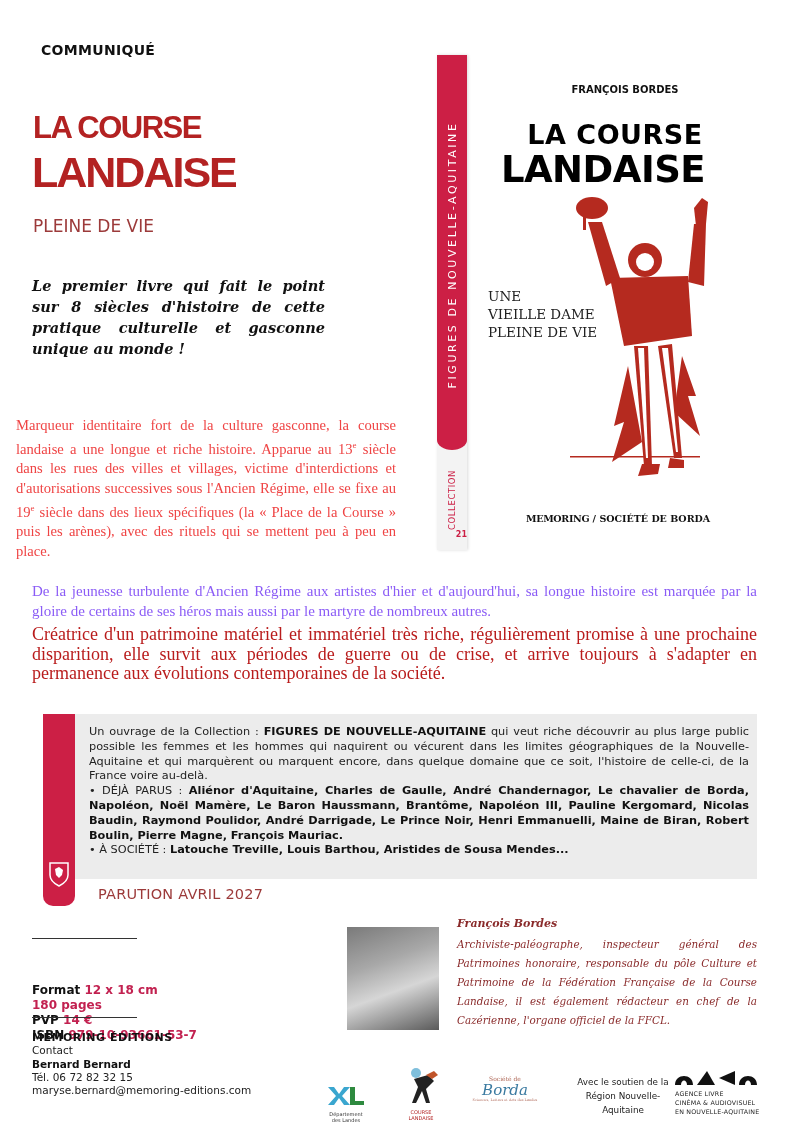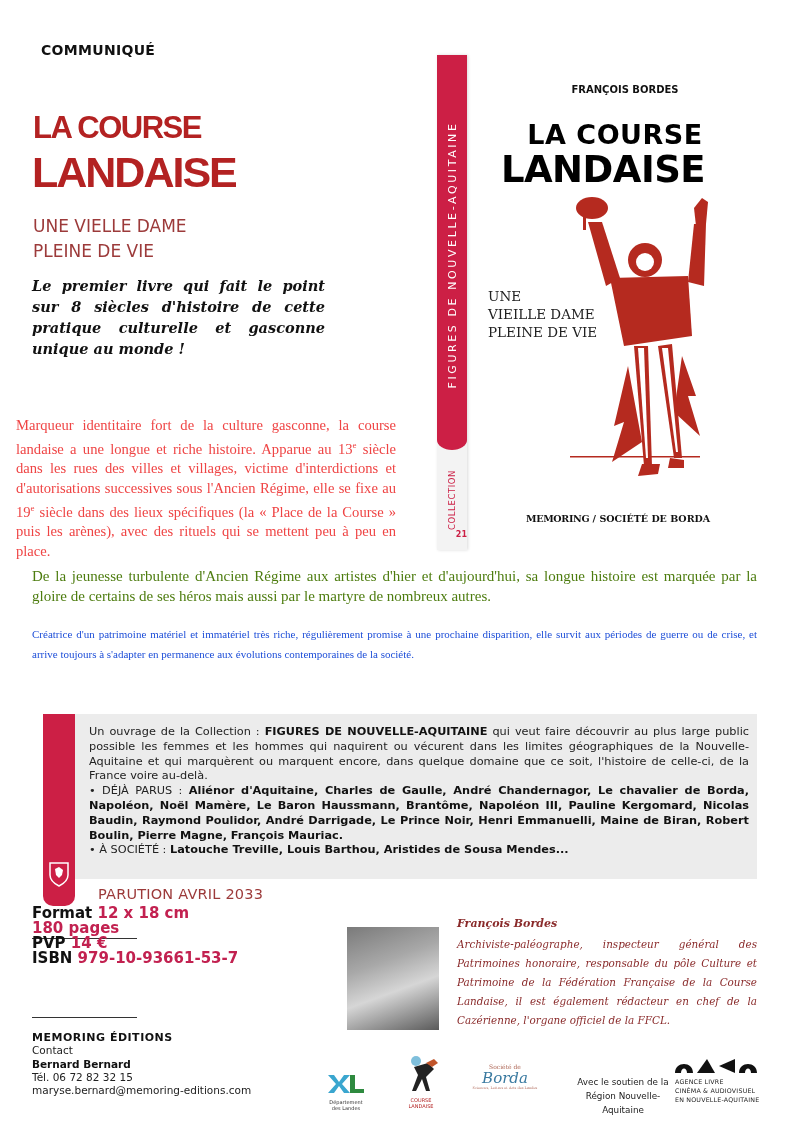--- a/index.html
+++ b/index.html
@@ -11,22 +11,22 @@
   
   .communique { left: 41px; top: 42px; font-family: "DejaVu Sans", sans-serif; font-weight: bold; font-size: 14px; letter-spacing: 0.3px; color: #111; }
 
   .title1 { left: 33px; top: 110px; font-family: "Liberation Sans", sans-serif; font-weight: bold; font-size: 31px; letter-spacing: -1.5px; color: #b32222; }
   .title2 { left: 32px; top: 148px; font-family: "Liberation Sans", sans-serif; font-weight: bold; font-size: 43px; letter-spacing: -2px; color: #b32222; }
   .subtitle { left: 33px; top: 214px; font-family: "DejaVu Sans", sans-serif; font-size: 17px; line-height: 25px; color: #9c3a3a; }
   .lead { left: 32px; top: 275px; width: 293px; font-family: "DejaVu Serif", serif; font-style: italic; font-weight: bold; font-size: 14.5px; line-height: 21px; text-align: justify; color: #111; }
 
   .para1 { left: 16px; top: 416px; width: 380px; font-family: "Liberation Serif", serif; font-size: 14.6px; line-height: 19.7px; text-align: justify; color: #ef4444; }
   .para1 sup { font-size: 9px; }
-  .para2 { left: 32px; top: 567px; width: 725px; font-family: "Liberation Serif", serif; font-size: 15px; line-height: 19.5px; text-align: justify; color: #4d7c0f; }
-  .para3 { left: 32px; top: 625px; width: 725px; font-family: "Liberation Serif", serif; font-size: 11px; line-height: 19.5px; text-align: justify; color: #1d4ed8; }
+  .para2 { left: 32px; top: 582px; width: 725px; font-family: "Liberation Serif", serif; font-size: 15px; line-height: 19.5px; text-align: justify; color: #8b5cf6; }
+  .para3 { left: 32px; top: 625px; width: 725px; font-family: "Liberation Serif", serif; font-size: 18px; line-height: 19.5px; text-align: justify; color: #b91c1c; }
 
   
   .cover { left: 430px; top: 53px; width: 300px; height: 497px; background: #fff; }
   .spine { position: absolute; left: 7px; top: 2px; width: 30px; height: 495px; background: #f3f3f3; box-shadow: 1px 0 3px rgba(0,0,0,0.15); }
   .spine-red { position: absolute; left: 0; top: 0; width: 30px; height: 395px; background: #cc1f45; border-radius: 0 0 15px 15px / 0 0 10px 10px; }
   .spine-text { position: absolute; left: 15px; top: 200px; transform: translate(-50%, -50%) rotate(-90deg); white-space: nowrap; color: #fff; font-family: "DejaVu Sans", sans-serif; font-size: 11px; letter-spacing: 2.6px; }
   .spine-coll { position: absolute; left: 15px; top: 445px; transform: translate(-50%, -50%) rotate(-90deg); white-space: nowrap; color: #cc1f45; font-family: "DejaVu Sans", sans-serif; font-size: 8.5px; letter-spacing: 0.6px; }
   .spine-num { position: absolute; left: 0; width: 30px; top: 475px; text-align: right; color: #cc1f45; font-family: "DejaVu Sans", sans-serif; font-weight: bold; font-size: 8px; }
 
   .cover-author { position: absolute; left: 100px; top: 31px; width: 190px; text-align: center; font-family: "DejaVu Sans", sans-serif; font-weight: bold; font-size: 10px; color: #111; }
@@ -40,47 +40,46 @@
   
   .ribbon { left: 43px; top: 714px; width: 32px; height: 192px; background: #cc1f45; border-radius: 0 0 10px 10px; }
   .ribbon-badge { position: absolute; left: 5px; top: 147px; width: 22px; height: 26px; }
   .graybox { left: 75px; top: 714px; width: 682px; height: 165px; background: #ececec; }
   .graytext { position: absolute; left: 14px; top: 11px; width: 660px; font-family: "DejaVu Sans", sans-serif; font-size: 11.3px; line-height: 14.8px; text-align: justify; color: #222; }
   .graytext b { font-weight: bold; color: #111; }
   .parution { left: 98px; top: 886px; font-family: "DejaVu Sans", sans-serif; font-size: 14.5px; color: #9c3a3a; letter-spacing: 0.2px; }
 
   
   .rule { position: absolute; left: 32px; width: 105px; height: 1px; background: #333; }
-  .specs { left: 32px; top: 906px; font-family: "DejaVu Sans", sans-serif; font-weight: bold; font-size: 15px; line-height: 15px; color: #111; }
+  .specs { left: 32px; top: 983px; font-family: "DejaVu Sans", sans-serif; font-weight: bold; font-size: 12px; line-height: 15px; color: #111; }
   .specs .v { color: #c22150; }
   .publisher { left: 32px; top: 1031px; font-family: "DejaVu Sans", sans-serif; font-size: 10.5px; line-height: 13px; color: #222; }
   .publisher .pname { font-weight: bold; font-size: 11px; letter-spacing: 0.5px; color: #111; }
   .publisher .cname { font-weight: bold; color: #111; margin-top: 1px; }
   .publisher div { white-space: nowrap; }
 
   
   .photo { left: 347px; top: 927px; width: 92px; height: 103px; background: linear-gradient(160deg, #7a7a7a 0%, #a8a8a8 35%, #d6d6d6 60%, #5a5a5a 100%); }
   .bio-name { left: 457px; top: 917px; font-family: "DejaVu Serif", serif; font-style: italic; font-weight: bold; font-size: 11px; color: #8a2b2b; }
   .bio { left: 457px; top: 935px; width: 300px; font-family: "DejaVu Serif", serif; font-style: italic; font-size: 10.4px; line-height: 19px; text-align: justify; color: #8a2b2b; }
 
   
   .partners { left: 320px; top: 1055px; width: 470px; height: 60px; }
-  .logo { position: absolute; }
+  .logo { position: absolute; margin-top: 12px; }
   .logo-text { font-family: "DejaVu Sans", sans-serif; font-size: 5px; color: #333; text-align: center; line-height: 6px; }
   .soutien { position: absolute; left: 248px; top: 20px; width: 110px; text-align: center; font-family: "DejaVu Sans", sans-serif; font-size: 8.8px; line-height: 14px; color: #222; }
   .alca-text { font-family: "DejaVu Sans", sans-serif; font-size: 6.3px; line-height: 9px; color: #222; letter-spacing: 0.2px; }
 </style>
 </head>
 <body>
 
 <div class="abs communique">COMMUNIQUÉ</div>
 <div class="abs title1">LA COURSE</div>
 <div class="abs title2">LANDAISE</div>
 <div class="abs subtitle">
-  <div>UNE VIELLE DAME</div>
   <div>PLEINE DE VIE</div>
 </div>
 <div class="abs lead">Le premier livre qui fait le point sur 8 siècles d'histoire de cette pratique culturelle et gasconne unique au monde !</div>
 
 <div class="abs para1"><span>Marqueur identitaire fort de la culture gasconne, la course landaise a une longue et riche histoire. Apparue au 13</span><sup>e</sup><span> siècle dans les rues des villes et villages, victime d'interdictions et d'autorisations successives sous l'Ancien Régime, elle se fixe au 19</span><sup>e</sup><span> siècle dans des lieux spécifiques (la « Place de la Course » puis les arènes), avec des rituels qui se mettent peu à peu en place.</span></div>
 <div class="abs para2">De la jeunesse turbulente d'Ancien Régime aux artistes d'hier et d'aujourd'hui, sa longue histoire est marquée par la gloire de certains de ses héros mais aussi par le martyre de nombreux autres.</div>
 <div class="abs para3">Créatrice d'un patrimoine matériel et immatériel très riche, régulièrement promise à une prochaine disparition, elle survit aux périodes de guerre ou de crise, et arrive toujours à s'adapter en permanence aux évolutions contemporaines de la société.</div>
 
 <div class="abs cover">
   <div class="spine">
@@ -134,26 +133,26 @@
 </div>
 
 <div class="abs ribbon">
   <svg class="ribbon-badge" viewBox="0 0 22 26">
     <path d="M2 2 h18 v12 c0 6 -5 9 -9 11 c-4 -2 -9 -5 -9 -11 z" fill="none" stroke="#ffffff" stroke-width="1.5"></path>
     <path d="M7 8 l4 -2 l4 3 l-1 5 l-3 3 l-3 -3 z" fill="#ffffff"></path>
   </svg>
 </div>
 <div class="abs graybox">
   <div class="graytext">
-    <span>Un ouvrage de la Collection : </span><b>FIGURES DE NOUVELLE-AQUITAINE</b><span> qui veut faire découvrir au plus large public possible les femmes et les hommes qui naquirent ou vécurent dans les limites géographiques de la Nouvelle-Aquitaine et qui marquèrent ou marquent encore, dans quelque domaine que ce soit, l'histoire de celle-ci, de la France voire au-delà.</span><br>
+    <span>Un ouvrage de la Collection : </span><b>FIGURES DE NOUVELLE-AQUITAINE</b><span> qui veut riche découvrir au plus large public possible les femmes et les hommes qui naquirent ou vécurent dans les limites géographiques de la Nouvelle-Aquitaine et qui marquèrent ou marquent encore, dans quelque domaine que ce soit, l'histoire de celle-ci, de la France voire au-delà.</span><br>
     <span>• DÉJÀ PARUS : </span><b>Aliénor d'Aquitaine, Charles de Gaulle, André Chandernagor, Le chavalier de Borda, Napoléon, Noël Mamère, Le Baron Haussmann, Brantôme, Napoléon III, Pauline Kergomard, Nicolas Baudin, Raymond Poulidor, André Darrigade, Le Prince Noir, Henri Emmanuelli, Maine de Biran, Robert Boulin, Pierre Magne, François Mauriac.</b><br>
     <span>• À SOCIÉTÉ : </span><b>Latouche Treville, Louis Barthou, Aristides de Sousa Mendes...</b>
   </div>
 </div>
-<div class="abs parution">PARUTION AVRIL 2033</div>
+<div class="abs parution">PARUTION AVRIL 2027</div>
 
 <div class="rule" style="top:938px;"></div>
 <div class="abs specs">
   <div><span>Format</span><span class="v"> 12 x 18 cm</span></div>
   <div><span class="v">180 pages</span></div>
   <div><span>PVP</span><span class="v"> 14 €</span></div>
   <div><span>ISBN</span><span class="v"> 979-10-93661-53-7</span></div>
 </div>
 <div class="rule" style="top:1017px;"></div>
 <div class="abs publisher">

